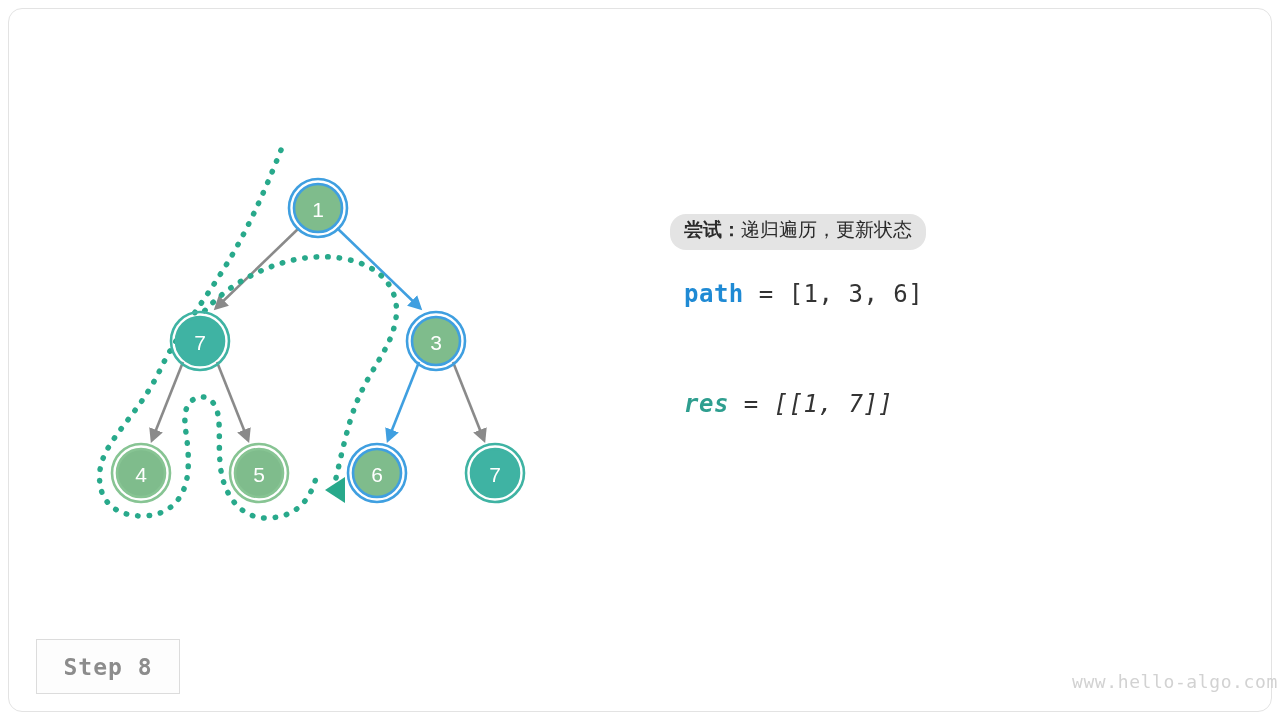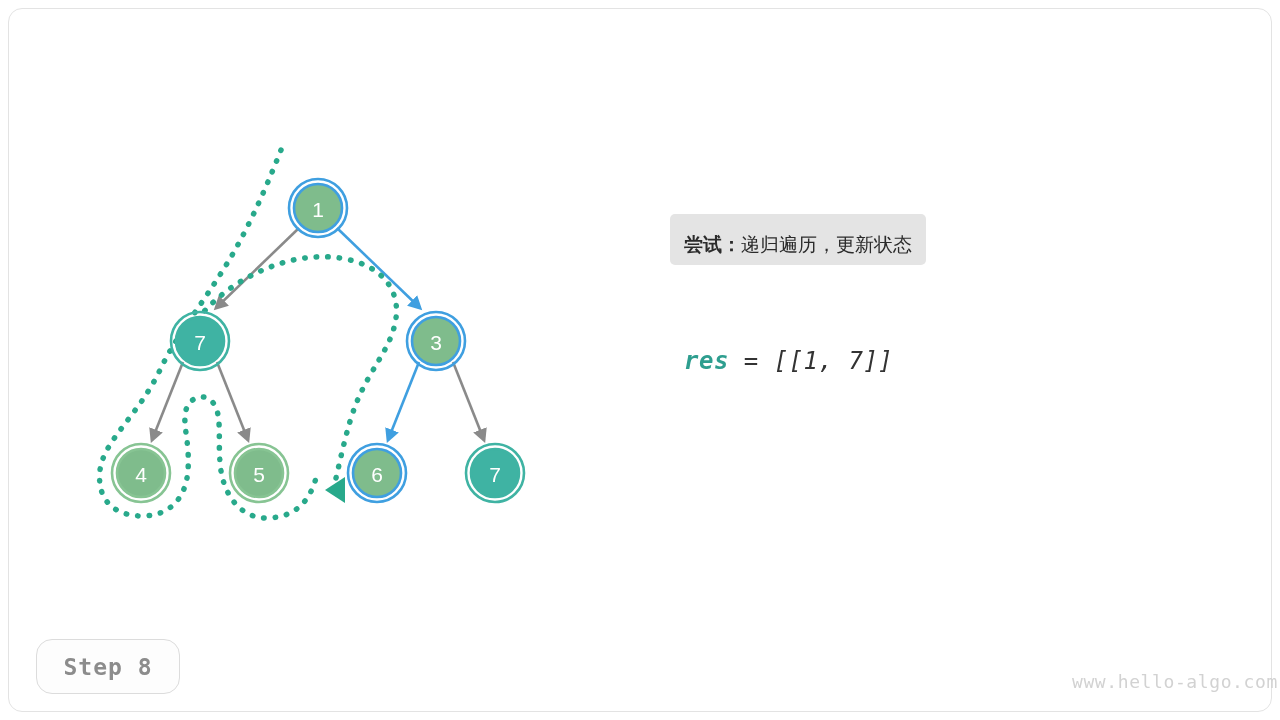--- a/index.html
+++ b/index.html
@@ -41,22 +41,22 @@
   
   #panel {
     position: absolute;
     left: 684px;
     top: 214px;
     width: 420px;
   }
   .hl-row {
     display: inline-block;
     background: #e4e4e4;
-    border-radius: 5px;
-    padding: 20px 14px 10px 14px;
+    border-radius: 16px;
+    padding: 5px 14px 10px 14px;
     margin-left: -14px;
   }
   .cn-line {
     font-family: "DejaVu Sans", "Liberation Sans", sans-serif;
     font-size: 19px;
     color: #2b2b2b;
     white-space: nowrap;
     line-height: 1.1;
   }
   .cn-line .lbl {
@@ -84,21 +84,21 @@
     font-weight: bold;
   }
   
   #step-badge {
     position: absolute;
     left: 36px;
     top: 639px;
     width: 144px;
     height: 55px;
     border: 1px solid #dcdcdc;
-    border-radius: 16px;
+    border-radius: 0;
     background: #fdfdfd;
     box-sizing: border-box;
     display: flex;
     align-items: center;
     justify-content: center;
   }
   #step-badge span {
     font-family: "DejaVu Sans Mono", "Liberation Mono", monospace;
     font-size: 23px;
     font-weight: bold;
@@ -221,20 +221,21 @@
 
   <div id="panel">
 
     <div>
       <span class="hl-row">
         <span class="cn-line"><span class="lbl">尝试：</span><span>递归遍历，更新状态</span></span>
       </span>
     </div>
 
 
+    <div id="row-path" class="code-line"><span class="var-path">path</span><span> = [1, 3, 6]</span></div>
 
     <div id="row-res" class="code-line"><span class="var-res">res</span><span> = [[1, 7]]</span></div>
 
   </div>
 
   <div id="step-badge">
     <span>Step 8</span>
   </div>
 
   <div id="watermark">www.hello-algo.com</div>

